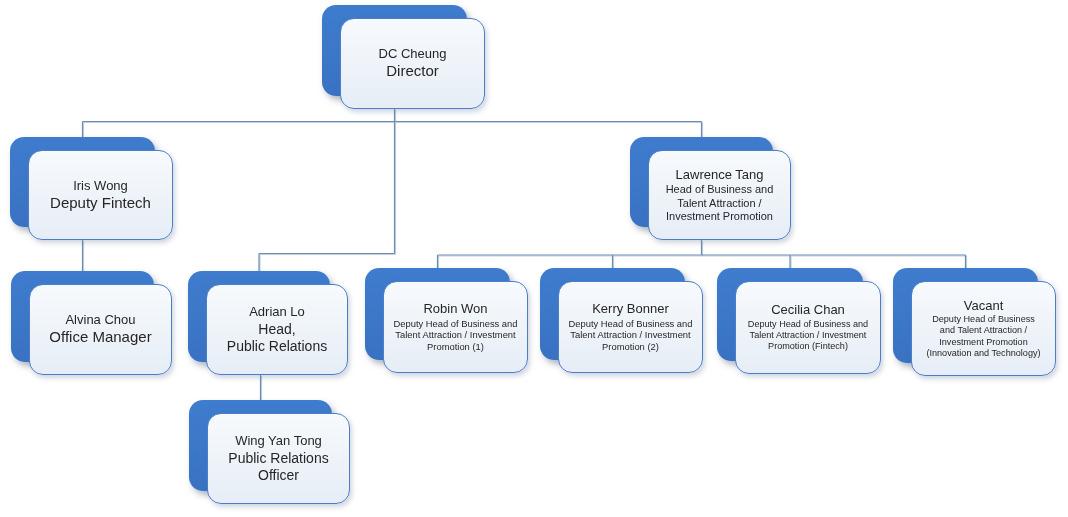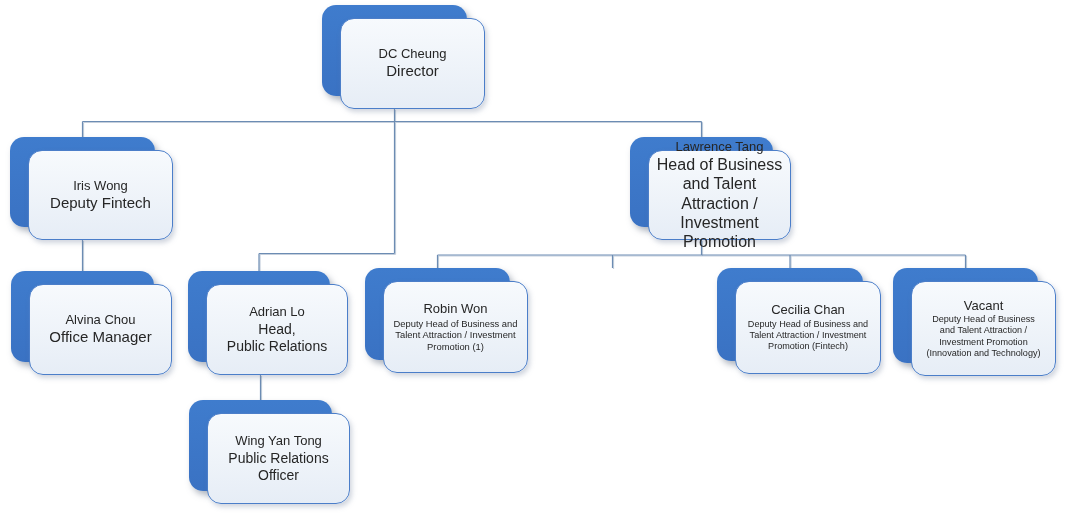--- a/index.html
+++ b/index.html
@@ -36,21 +36,21 @@
     align-items: center;
     justify-content: center;
     text-align: center;
     padding: 2px 4px;
     box-sizing: border-box;
   }
   .name  { font-size: 13px; line-height: 1.25; color: #262626; }
   .role  { color: #262626; white-space: pre-line; }
   .role-lg  { font-size: 15px;   line-height: 1.25; }
   .role-md  { font-size: 14px; line-height: 1.22; }
-  .role-sm  { font-size: 16px; line-height: 1.2; }
+  .role-sm  { font-size: 11px; line-height: 1.2; }
   .role-xs  { font-size: 9.4px;  line-height: 1.24; }
   .role-xxs { font-size: 9.1px;  line-height: 1.24; }
   .node-vacant .role { max-width: 118px; }
 </style>
 </head>
 <body>
 
 <div id="canvas">
 
   <svg id="connectors" width="1068" height="517">
@@ -113,20 +113,27 @@
   </div>
 
   <div class="node" style="left:365px;top:268px;width:163px;height:105px">
     <div class="shadow"></div>
     <div class="card">
       <div class="name">Robin Won</div>
       <div class="role role-xs">Deputy Head of Business and Talent Attraction / Investment Promotion (1)</div>
     </div>
   </div>
 
+  <div class="node" style="left:540px;top:268px;width:163px;height:105px">
+    <div class="shadow"></div>
+    <div class="card">
+      <div class="name">Kerry Bonner</div>
+      <div class="role role-xs">Deputy Head of Business and Talent Attraction / Investment Promotion (2)</div>
+    </div>
+  </div>
 
   <div class="node" style="left:717px;top:268px;width:164px;height:106px">
     <div class="shadow"></div>
     <div class="card">
       <div class="name">Cecilia Chan</div>
       <div class="role role-xxs">Deputy Head of Business and Talent Attraction / Investment Promotion (Fintech)</div>
     </div>
   </div>
 
   <div class="node node-vacant" style="left:893px;top:268px;width:163px;height:108px">

